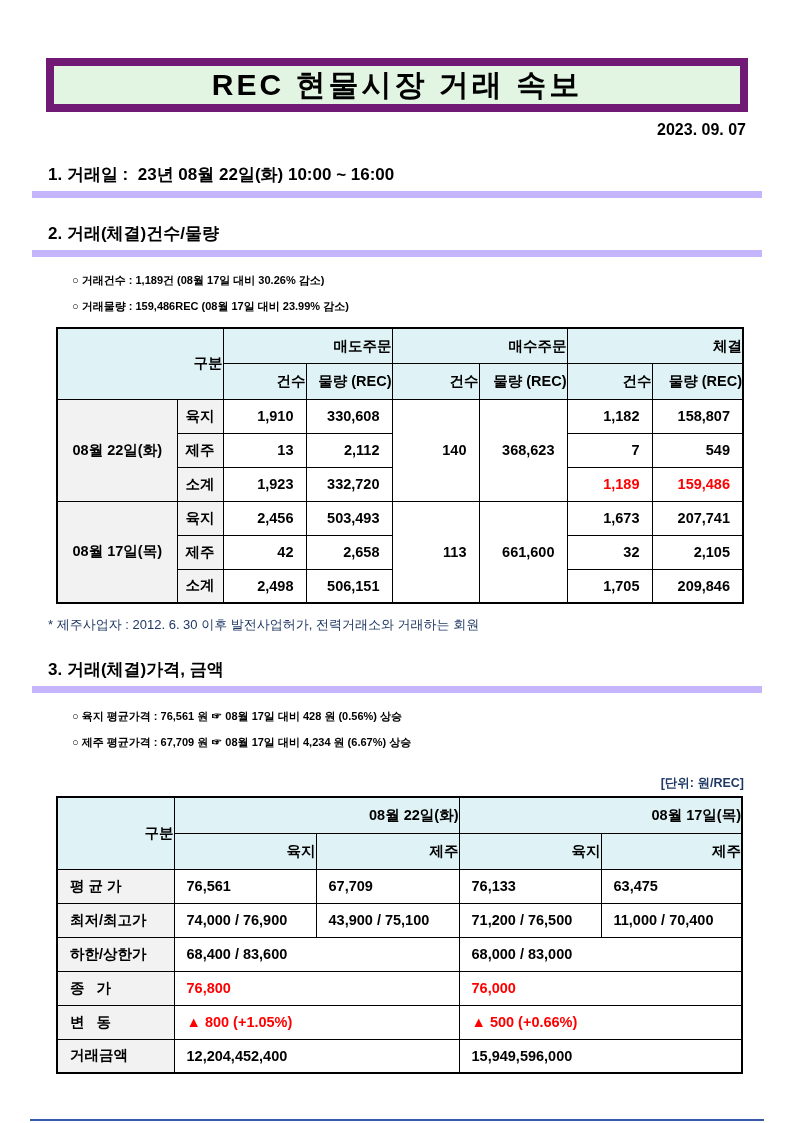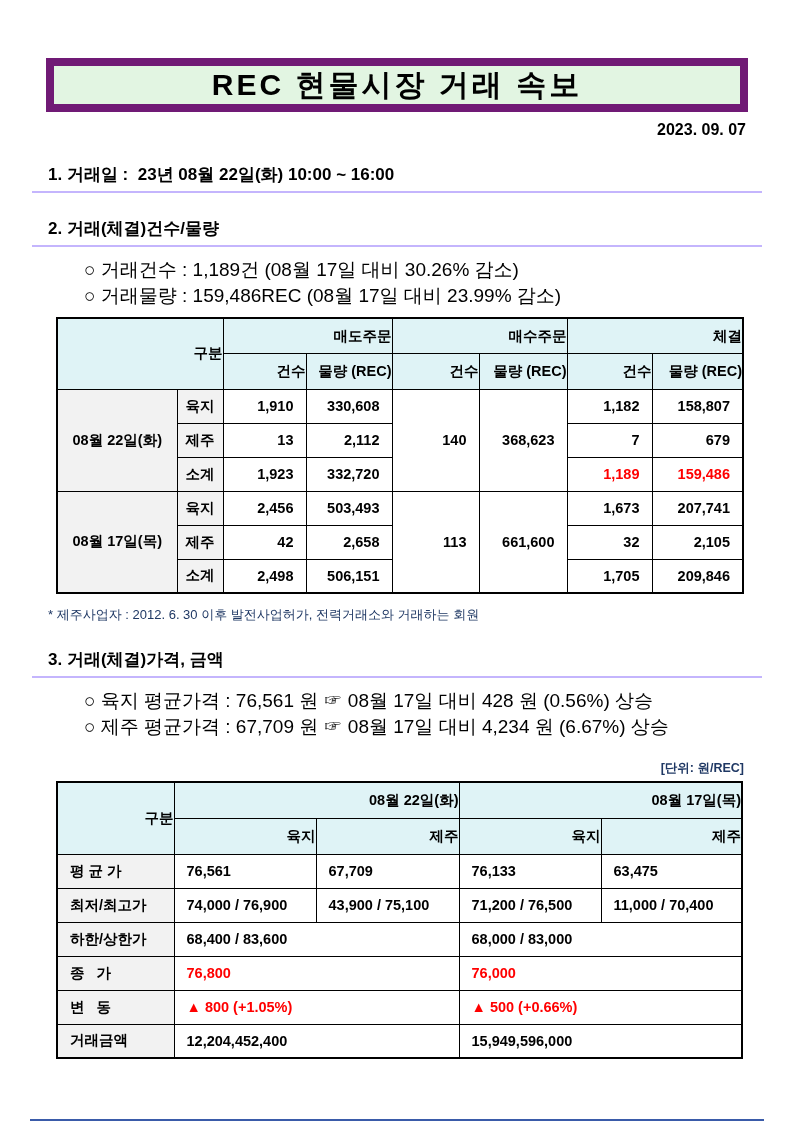--- a/index.html
+++ b/index.html
@@ -26,27 +26,27 @@
   }
   .doc-date {
     margin:9px 16px 0 0;
     text-align:right;
     font-size:16px; font-weight:700;
   }
   .section-heading {
     margin-top:24px;
     padding:0 0 5px 16px;
     font-size:17px; font-weight:700;
-    border-bottom:2px solid #c4b5fd;
+    border-bottom:7px solid #c4b5fd;
     white-space:pre;
   }
   .bullets { margin:10px 0 0 40px; }
   .bullet {
-    font-size:19px; font-weight:400;
-    line-height:26px; white-space:pre;margin-left:12px;
+    font-size:11px; font-weight:700;
+    line-height:26px; white-space:pre;
   }
   table {
     border-collapse:collapse;
     table-layout:fixed;
     margin:8px 0 0 24px;
     border:2px solid #000;
   }
   th, td {
     border:1px solid #000;
     font-size:14.5px; font-weight:700;
@@ -139,21 +139,21 @@
         <td class="num" rowspan="3">140</td>
         <td class="num" rowspan="3">368,623</td>
         <td class="num">1,182</td>
         <td class="num">158,807</td>
       </tr>
       <tr>
         <td class="lbl">제주</td>
         <td class="num">13</td>
         <td class="num">2,112</td>
         <td class="num">7</td>
-        <td class="num">679</td>
+        <td class="num">549</td>
       </tr>
       <tr>
         <td class="lbl">소계</td>
         <td class="num">1,923</td>
         <td class="num">332,720</td>
         <td class="num red">1,189</td>
         <td class="num red">159,486</td>
       </tr>
 
       <tr>

